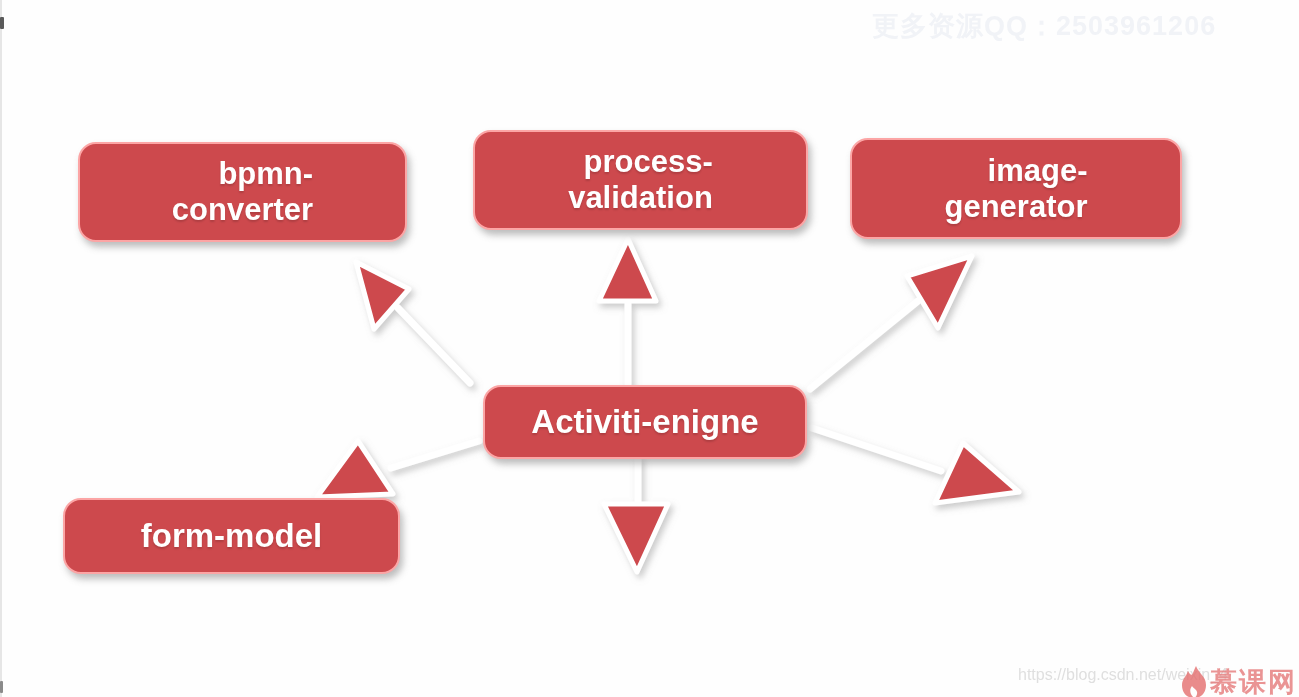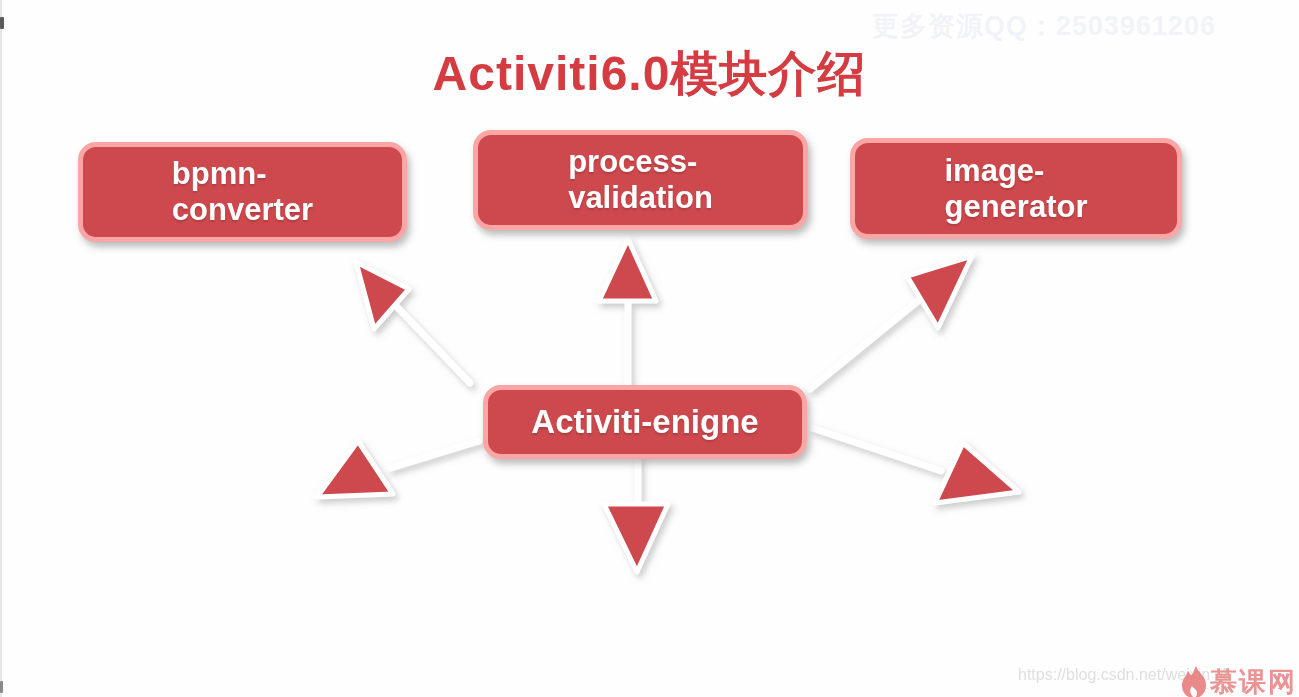--- a/index.html
+++ b/index.html
@@ -14,23 +14,23 @@
   }
   .wm-top{
     position:absolute;top:8px;left:872px;font-size:27px;font-weight:bold;
     color:#f1f3f7;letter-spacing:1px;white-space:nowrap;
   }
   .arrows{position:absolute;left:0;top:0;}
   .arrow-shaft{stroke:#ffffff;stroke-width:7;fill:none;stroke-linecap:round;}
   .arrow-head{fill:var(--node-red);stroke:#ffffff;stroke-width:5;stroke-linejoin:round;}
   .node{
     position:absolute;display:flex;align-items:center;justify-content:center;
-    background:var(--node-red);border:5px solid #fca5a5;border-radius:18px;
+    background:var(--node-red);border:2px solid #fca5a5;border-radius:18px;
     box-shadow:3px 5px 7px rgba(110,110,110,.45);
-    color:#ffffff;font-weight:bold;text-align:left;white-space:pre-line;
+    color:#ffffff;font-weight:bold;text-align:right;white-space:pre-line;
     line-height:1.16;text-shadow:0 2px 2px rgba(0,0,0,.15);box-sizing:border-box;
   }
   #node-bpmn-converter{left:78px;top:142px;width:329px;height:100px;font-size:31px;}
   #node-process-validation{left:473px;top:130px;width:335px;height:100px;font-size:31px;}
   #node-image-generator{left:850px;top:138px;width:332px;height:101px;font-size:31px;}
   #node-activiti-engine{left:483px;top:385px;width:324px;height:74px;font-size:33px;}
   #node-form-model{left:63px;top:498px;width:337px;height:76px;font-size:33px;}
   #node-form-api{left:485px;top:570px;width:328px;height:74px;font-size:32px;}
   #node-dmn-api{left:907px;top:501px;width:326px;height:76px;font-size:33px;}
   .wm-url{
@@ -44,21 +44,20 @@
   .edge-artifact-1{position:absolute;left:0;top:17px;width:4px;height:12px;background:#5a5a5a;border-radius:1px;}
   .edge-artifact-2{position:absolute;left:0;top:681px;width:3px;height:12px;background:#8a8a8a;border-radius:1px;}
 </style>
 </head>
 <body>
 
 <div class="stage" style="--node-red: #cd494d; --title-red: #d43c42;">
 
   <div class="wm-top">更多资源QQ：2503961206</div>
 
-  <div class="title">Activiti6.0模块介绍</div>
 
   <svg class="arrows" width="1299" height="697" viewBox="0 0 1299 697">
     <defs>
       <filter id="sh" x="-30%" y="-30%" width="160%" height="160%">
         <feDropShadow dx="3" dy="4" stdDeviation="3" flood-color="#9a9a9a" flood-opacity="0.5"></feDropShadow>
       </filter>
     </defs>
     <g filter="url(#sh)">
       <g>
         <path class="arrow-shaft" d="M470,383 L398,308"></path>
@@ -91,20 +90,21 @@
 converter</div>
 
   <div class="node" id="node-process-validation">process-
 validation</div>
 
   <div class="node" id="node-image-generator">image-
 generator</div>
 
   <div class="node" id="node-activiti-engine">Activiti-enigne</div>
 
+  <div class="node" id="node-form-model">form-model</div>
 
 
 
   <div class="wm-url">https://blog.csdn.net/weixin_4</div>
 
   <div class="logo">
     <svg width="30" height="36" viewBox="0 0 30 36">
       <path d="M17,2 C20,10 27,12 27,21 C27,29 22,34 15,34 C8,34 3,29 3,21
                C3,15 7,13 9,7 C11,11 13,12 14,9 C15,6 16,4 17,2 Z
                M15,34 C11,30 10,26 13,22 C15,25 19,26 18,30 C17.5,32 17,33 15,34 Z" fill="rgba(228,110,110,0.8)" fill-rule="evenodd"></path>

